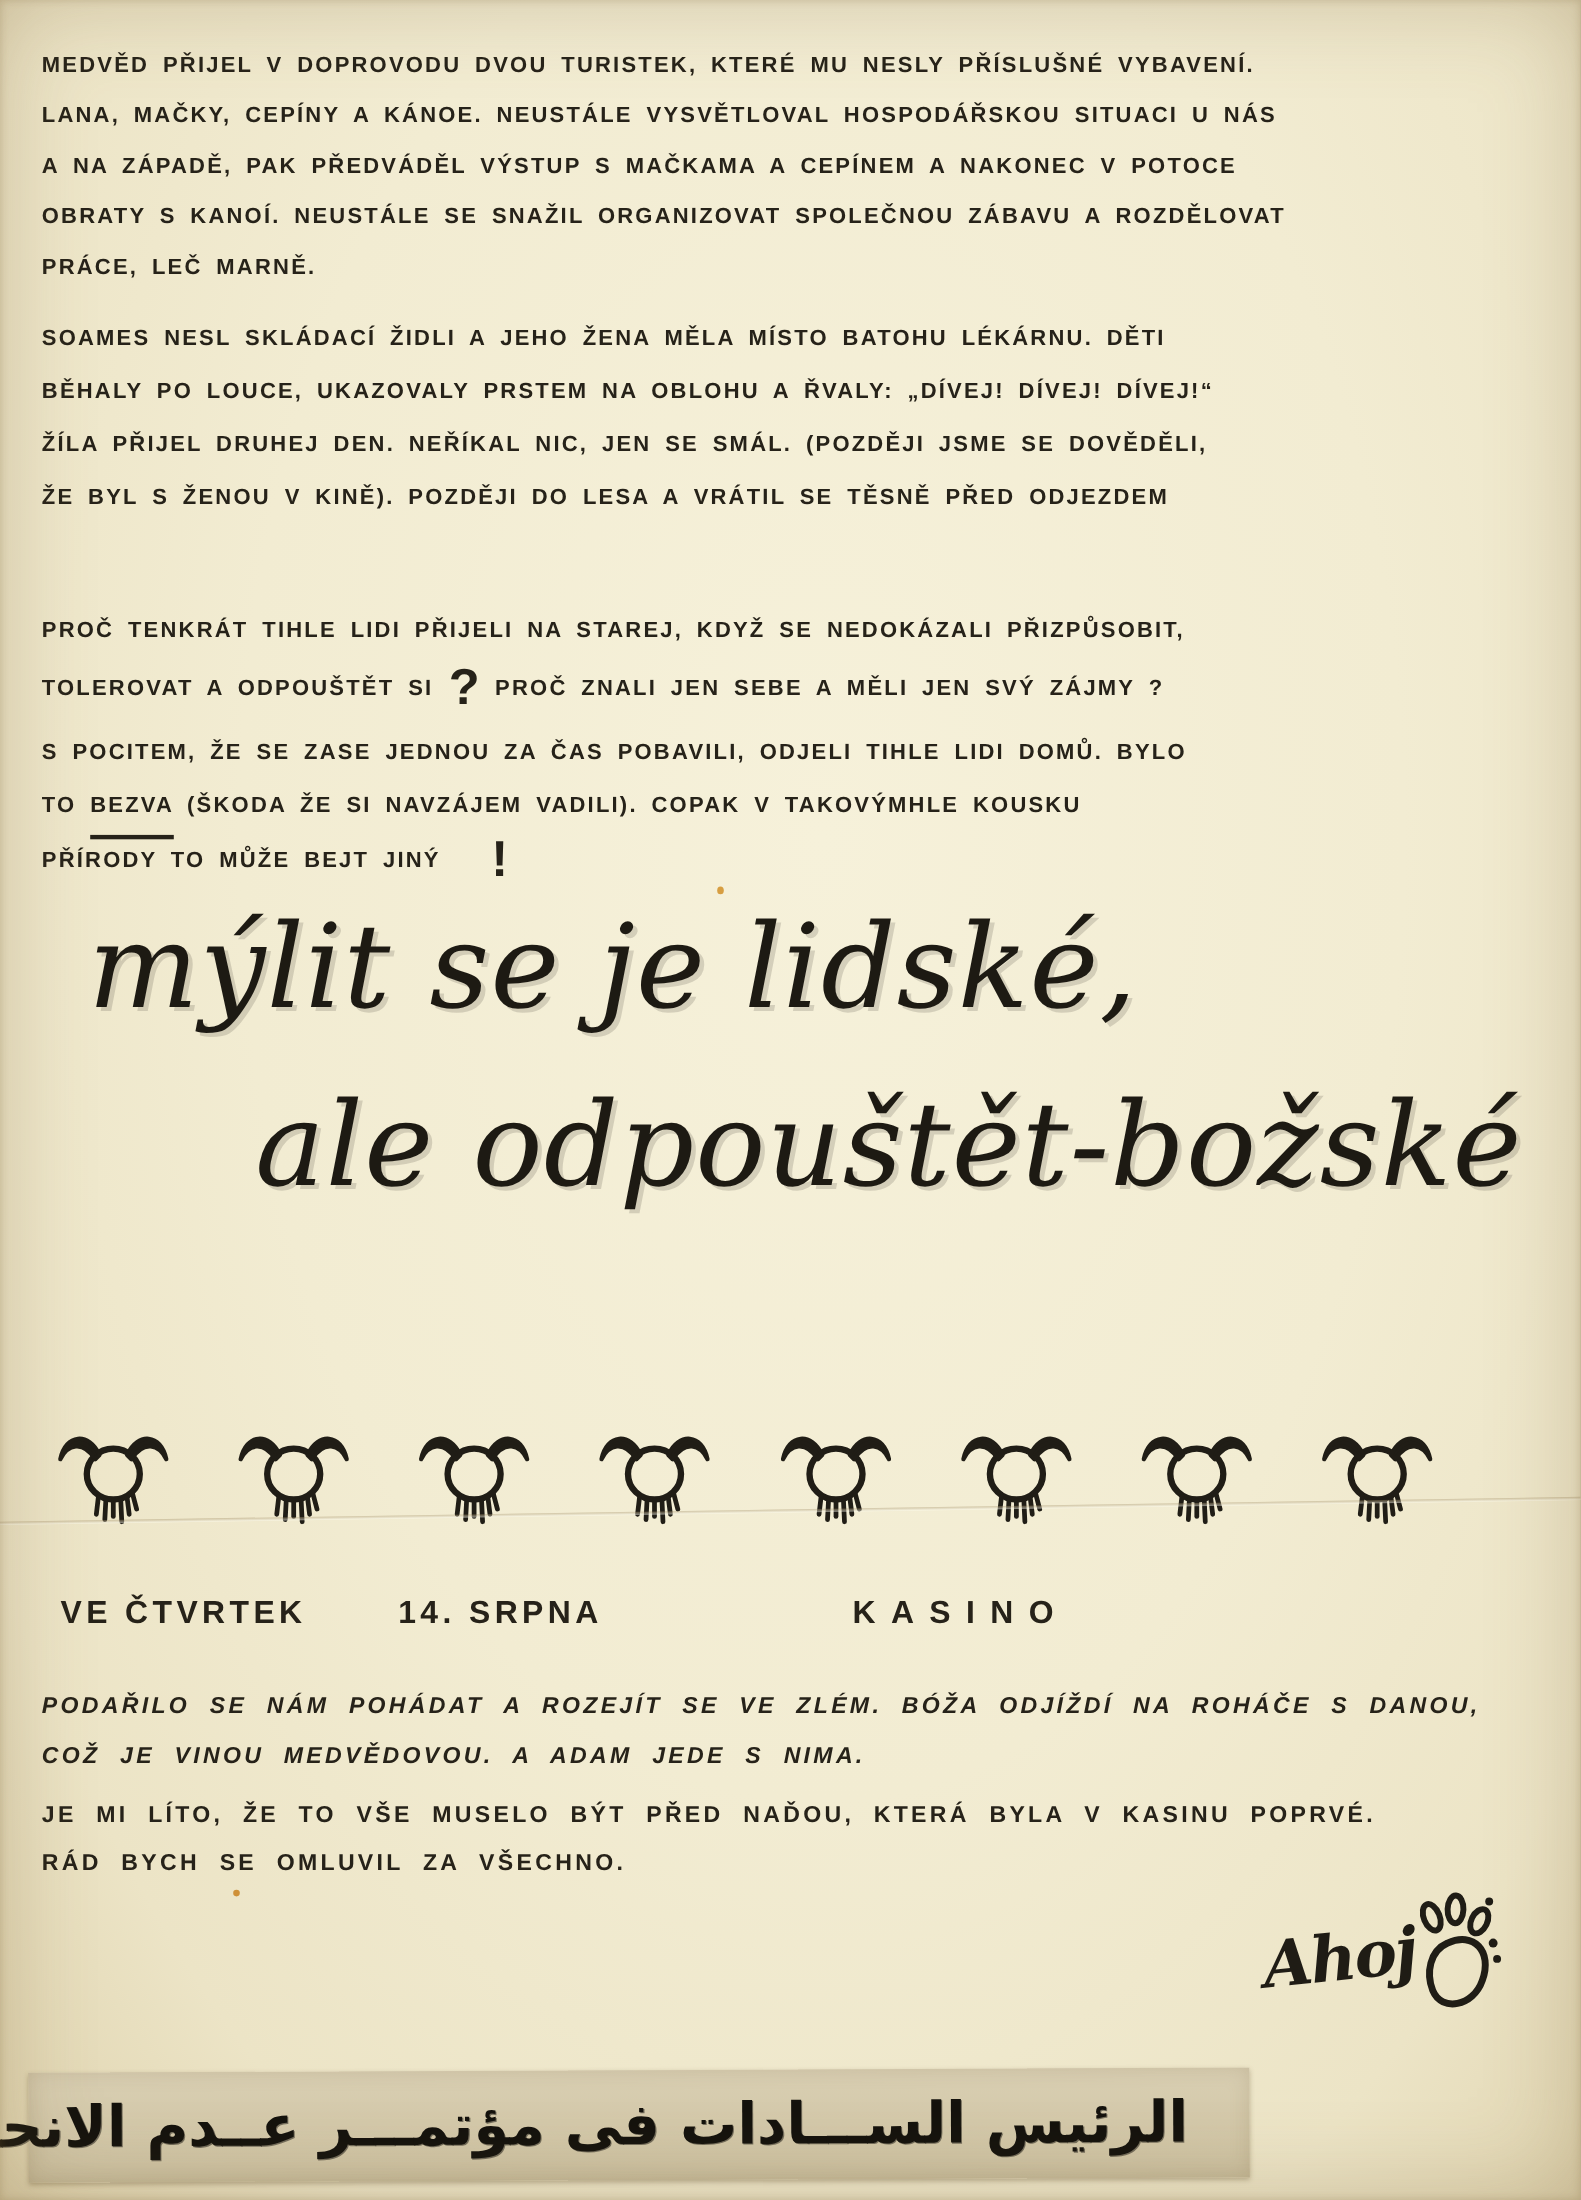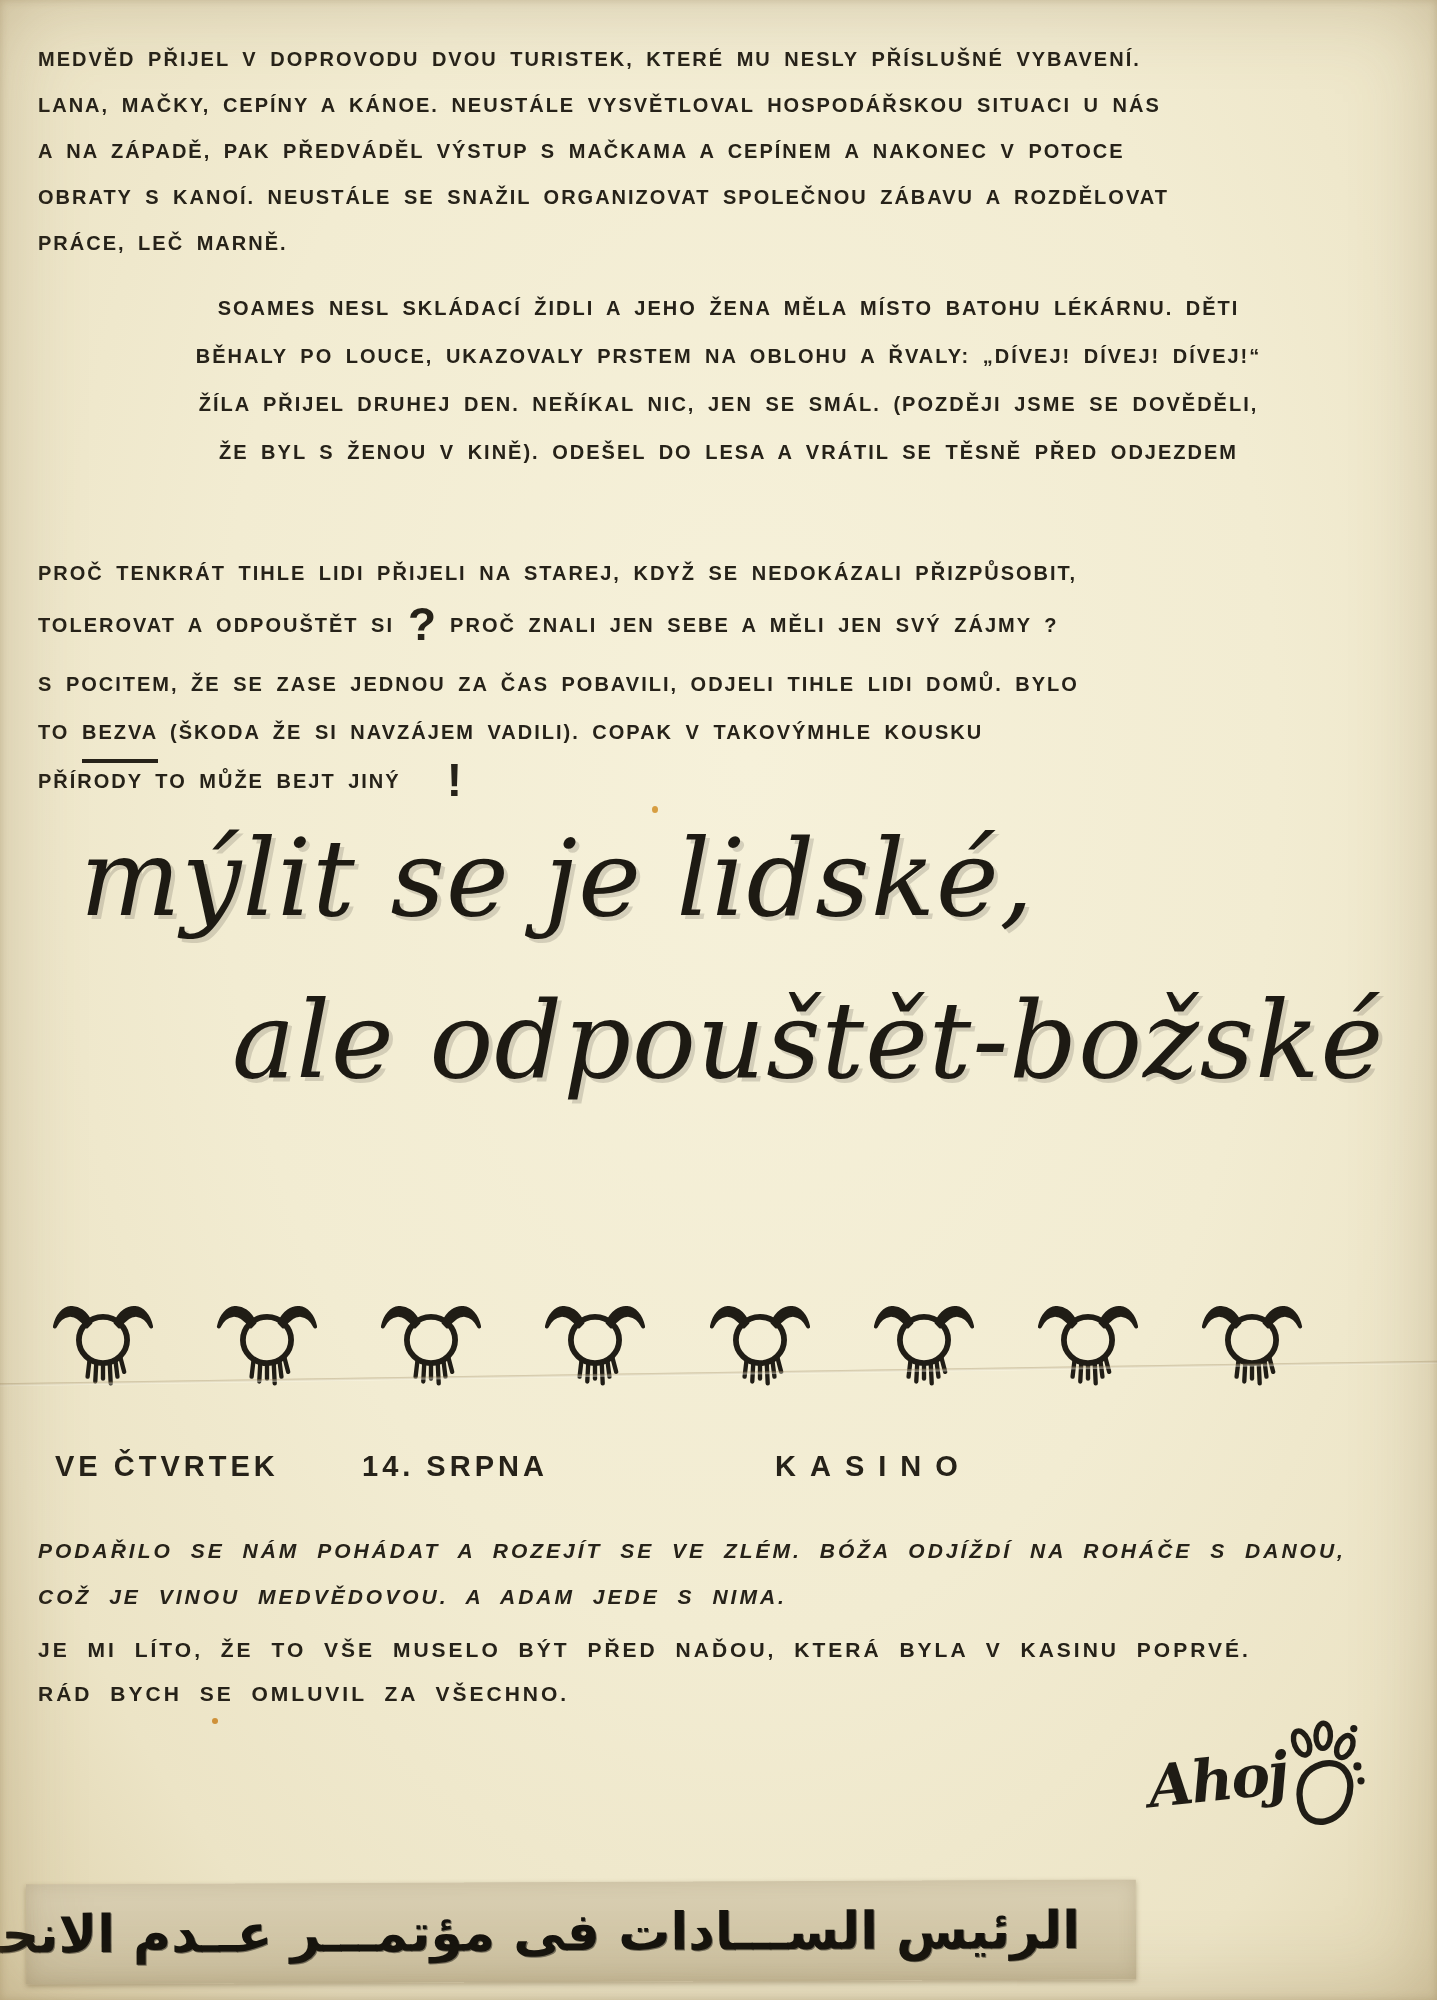--- a/index.html
+++ b/index.html
@@ -18,21 +18,21 @@
     box-shadow:inset 0 0 85px rgba(125,100,55,.30), inset 0 0 8px rgba(125,100,55,.28);
   }
   
   .hw{
     position:absolute;left:38px;right:18px;
     color:#262219;font-weight:bold;white-space:nowrap;
   }
   .p1,.p2,.p3,.p4{font-size:20px;letter-spacing:2px;word-spacing:5px;}
   .p5,.p6{font-size:21px;letter-spacing:3px;word-spacing:9px;}
   .p1 .line{line-height:46px;}
-  .p2 .line{line-height:48px;text-align:center;}
+  .p2 .line{line-height:48px;}
   .p3 .line{line-height:51px;}
   .p4 .line{line-height:48px;}
   .p5 .line{line-height:46px;}
   .p6 .line{line-height:44px;}
   .big-mark{
     font-size:46px;font-weight:bold;vertical-align:-8px;
     padding:0 14px;letter-spacing:0;
   }
   .excl{padding-left:46px;}
   .u-line{border-bottom:4px solid #262219;padding-bottom:16px;}
@@ -136,21 +136,21 @@
     <div class="line">LANA, MAČKY, CEPÍNY A KÁNOE. NEUSTÁLE VYSVĚTLOVAL HOSPODÁŘSKOU SITUACI U NÁS</div>
     <div class="line">A NA ZÁPADĚ, PAK PŘEDVÁDĚL VÝSTUP S MAČKAMA A CEPÍNEM A NAKONEC V POTOCE</div>
     <div class="line">OBRATY S KANOÍ. NEUSTÁLE SE SNAŽIL ORGANIZOVAT SPOLEČNOU ZÁBAVU A ROZDĚLOVAT</div>
     <div class="line">PRÁCE, LEČ MARNĚ.</div>
   </div>
 
   <div class="hw p2 pos-p2">
     <div class="line">SOAMES NESL SKLÁDACÍ ŽIDLI A JEHO ŽENA MĚLA MÍSTO BATOHU LÉKÁRNU. DĚTI</div>
     <div class="line">BĚHALY PO LOUCE, UKAZOVALY PRSTEM NA OBLOHU A ŘVALY: „DÍVEJ! DÍVEJ! DÍVEJ!“</div>
     <div class="line">ŽÍLA PŘIJEL DRUHEJ DEN. NEŘÍKAL NIC, JEN SE SMÁL. (POZDĚJI JSME SE DOVĚDĚLI,</div>
-    <div class="line">ŽE BYL S ŽENOU V KINĚ). ODEŠEL DO LESA A VRÁTIL SE TĚSNĚ PŘED ODJEZDEM</div>
+    <div class="line">ŽE BYL S ŽENOU V KINĚ). POZDĚJI DO LESA A VRÁTIL SE TĚSNĚ PŘED ODJEZDEM</div>
   </div>
 
   <div class="hw p3 pos-p3">
     <div class="line">PROČ TENKRÁT TIHLE LIDI PŘIJELI NA STAREJ, KDYŽ SE NEDOKÁZALI PŘIZPŮSOBIT,</div>
     <div class="line">
       <span>TOLEROVAT A ODPOUŠTĚT SI</span><span class="big-mark">?</span><span>PROČ ZNALI JEN SEBE A MĚLI JEN SVÝ ZÁJMY ?</span>
     </div>
   </div>
 
   <div class="hw p4 pos-p4">

